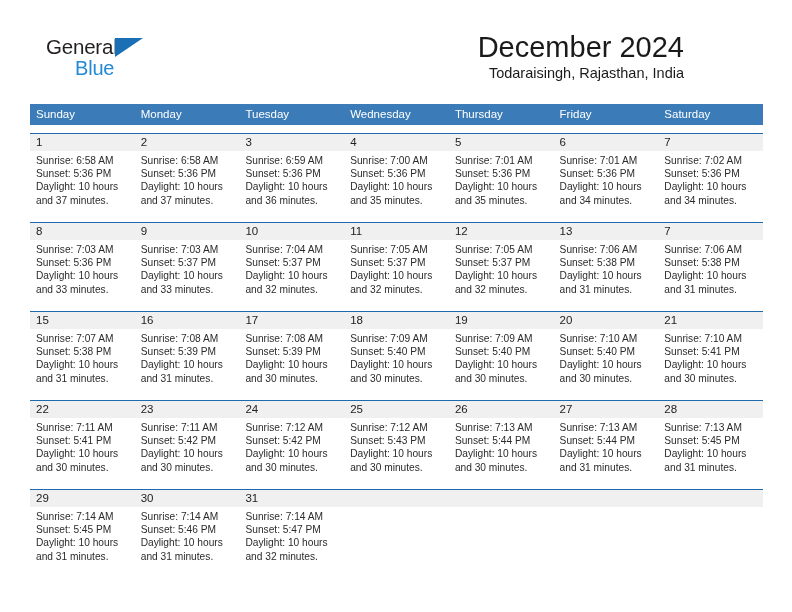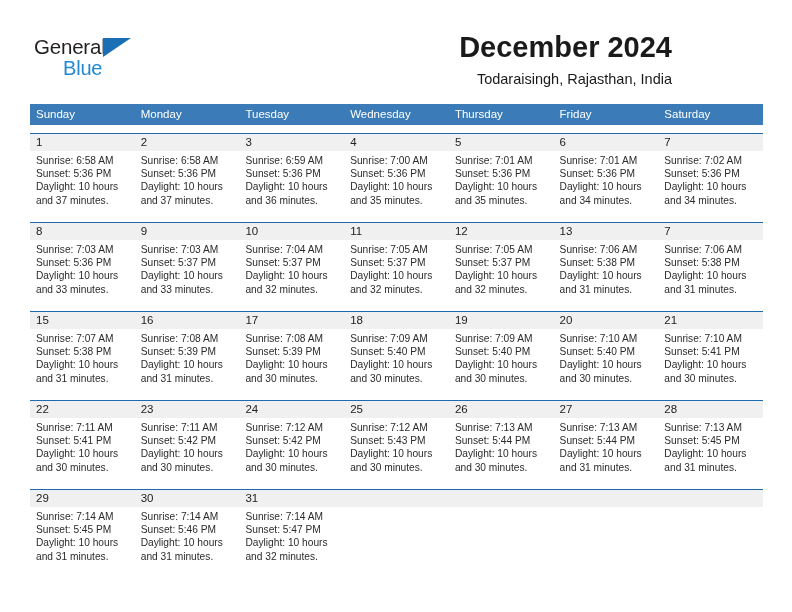--- a/index.html
+++ b/index.html
@@ -17,21 +17,21 @@
   .page {
     position: relative;
     width: 792px;
     height: 612px;
     box-sizing: border-box;
   }
 
   
   .header {
     position: absolute;
-    left: 0;
+    left: 12px;
     top: 0;
     width: 708px;
     height: 100px;
   }
   .logo {
     position: absolute;
     left: 34px;
     top: 36px;
     width: 110px;
     height: 48px;
@@ -69,24 +69,22 @@
     position: absolute;
     right: 36px;
     top: 30px;
     text-align: right;
   }
   .cal-title {
     font-size: 29px;
     color: #1a1a1a;
     line-height: 34px;
     white-space: nowrap;
-    font-weight: bold;
   }
   .cal-subtitle {
-    margin-top: 6px;
     font-size: 14.5px;
     color: #1a1a1a;
     line-height: 18px;
     white-space: nowrap;
   }
 
   
   .calendar {
     position: absolute;
     left: 30px;

